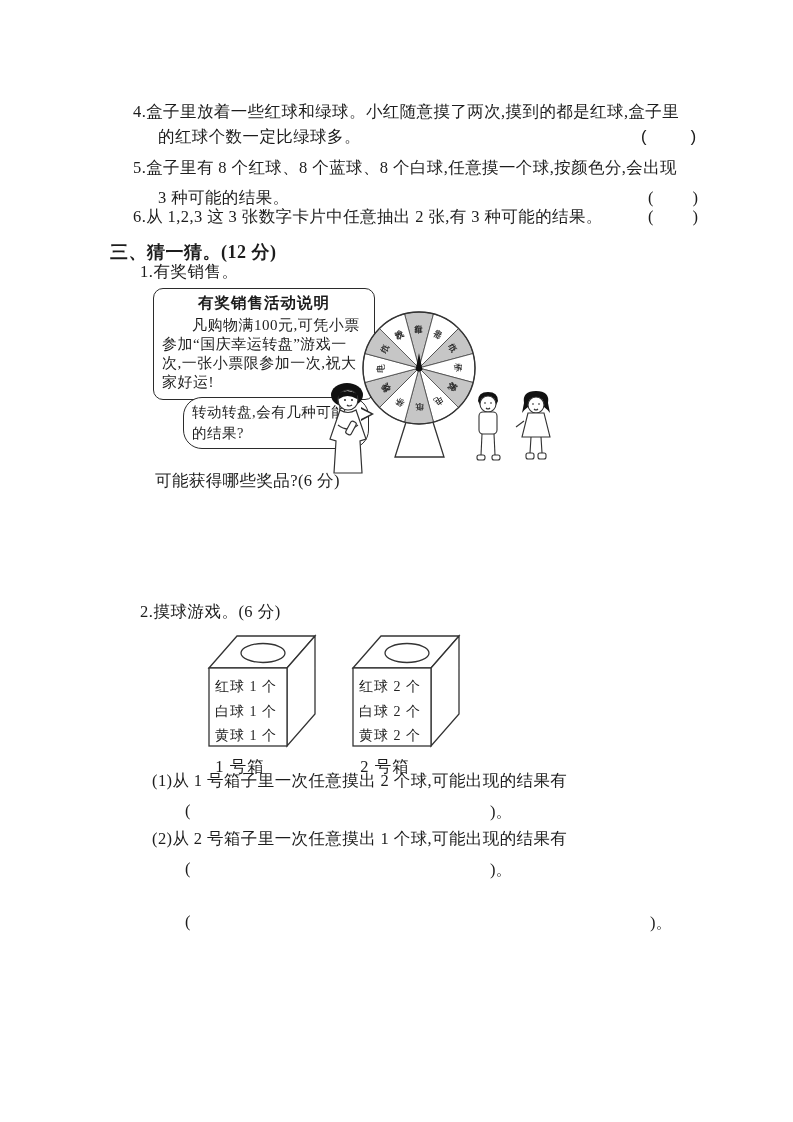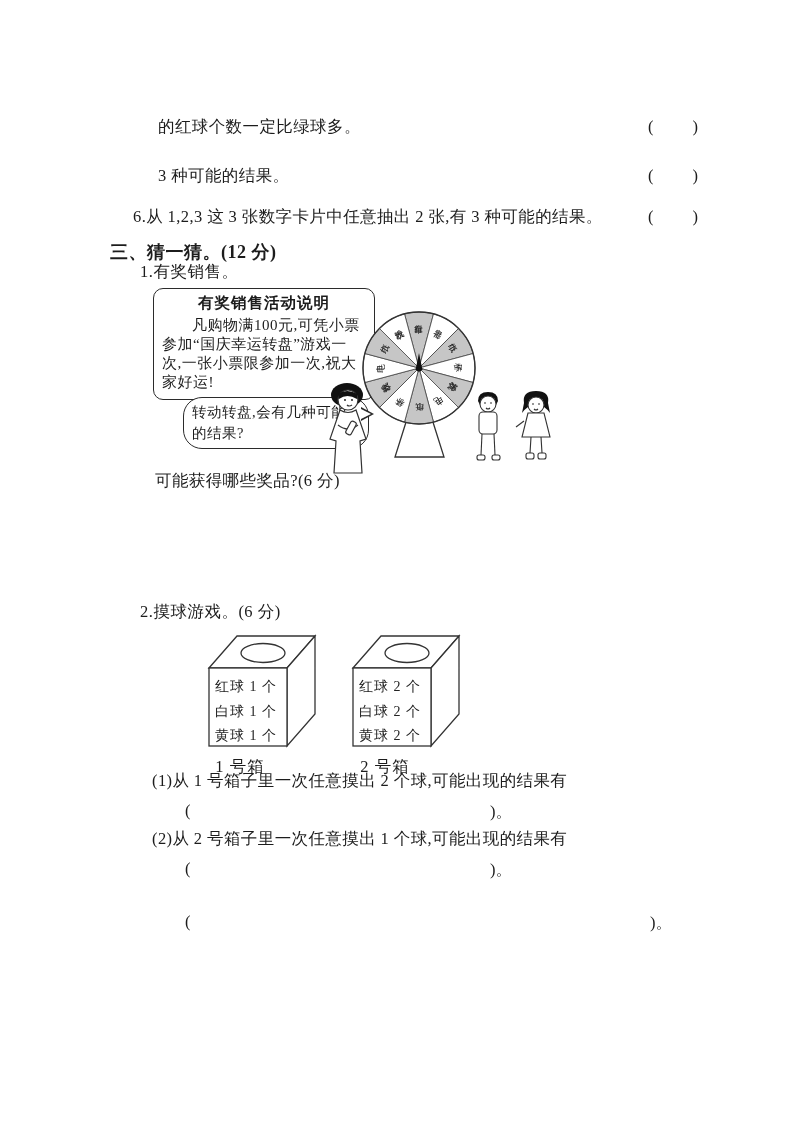--- a/index.html
+++ b/index.html
@@ -35,27 +35,29 @@
   }
   .caption{font-size:16.5px;letter-spacing:1px;text-align:center;width:70px;}
   .sub-q{font-size:16.5px;letter-spacing:0.4px;white-space:nowrap;}
   .paren{font-size:16.5px;}
   svg text{font-family:"Liberation Serif","DejaVu Serif",serif;}
 </style>
 </head>
 <body>
 
 <div class="abs tfblock" style="top:101px;">
-  <div class="qline tf-line2" style="margin-top:15px;">
+  <div class="qline"><span>4.</span><span>盒子里放着一些红球和绿球。小红随意摸了两次,摸到的都是红球,盒子里</span></div>
+  <div class="qline tf-line2" style="margin-top:3px;font-family:Liberation Mono, monospace;">
     <span>的红球个数一定比绿球多。</span>
     <span class="bracket">(　　)</span>
   </div>
 </div>
 
 <div class="abs tfblock" style="top:157px;">
+  <div class="qline"><span>5.</span><span>盒子里有 8 个红球、8 个蓝球、8 个白球,任意摸一个球,按颜色分,会出现</span></div>
   <div class="qline tf-line2" style="margin-top:8px;">
     <span>3 种可能的结果。</span>
     <span class="bracket">(　　)</span>
   </div>
 </div>
 
 <div class="abs tfblock" style="top:206px;">
   <div class="qline" style="position:relative;">
     <span>6.</span><span>从 1,2,3 这 3 张数字卡片中任意抽出 2 张,有 3 种可能的结果。</span>
     <span class="bracket">(　　)</span>

